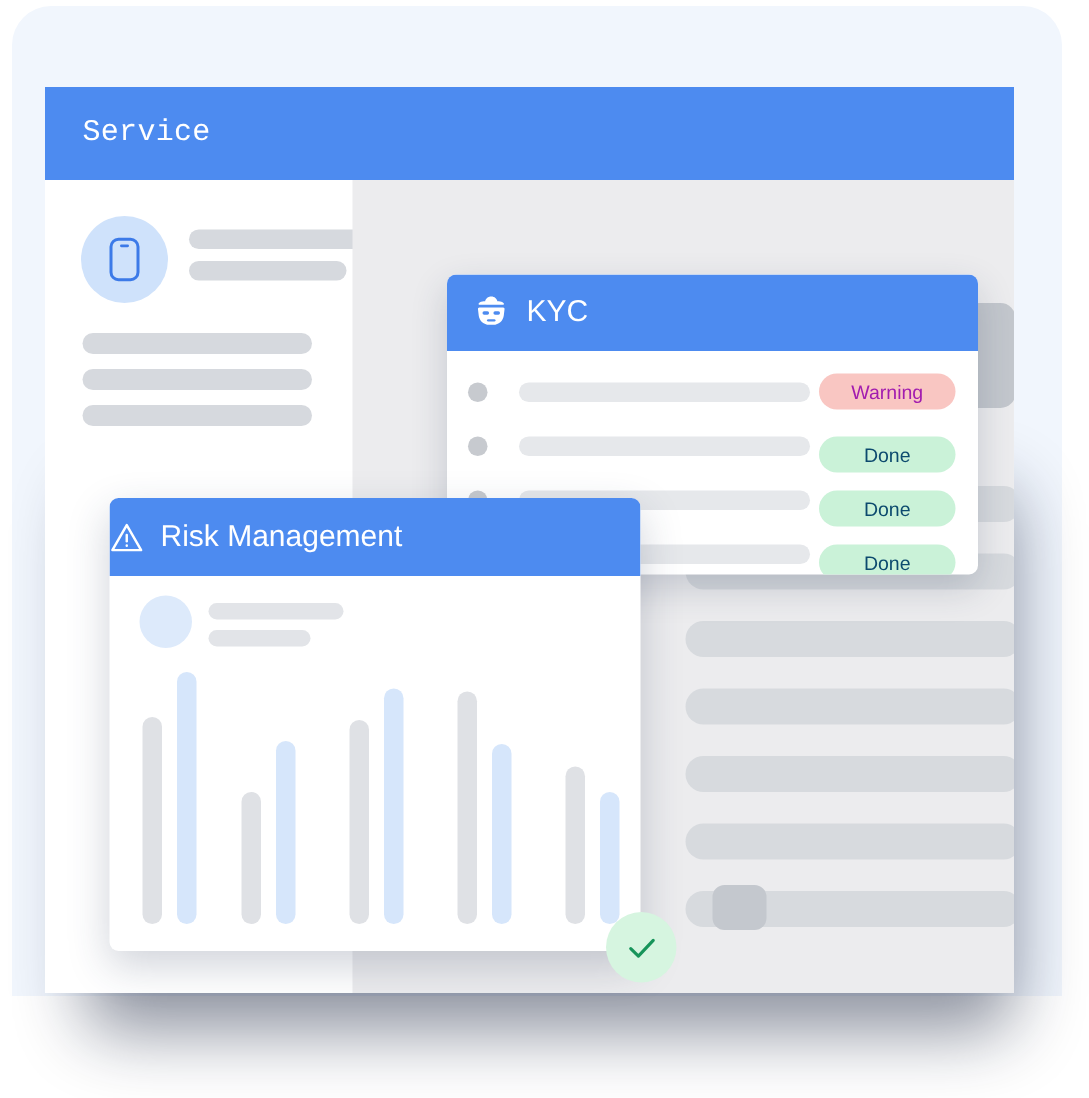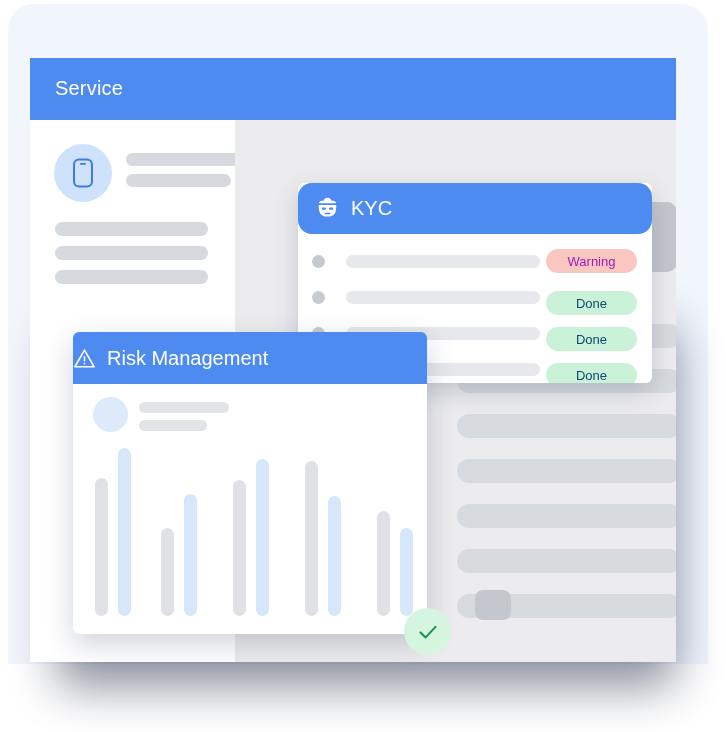--- a/index.html
+++ b/index.html
@@ -54,20 +54,21 @@
     width: 646px; height: 62px;
     background: #4d8bf0;
   }
   .win-title {
     position: absolute;
     left: 25px;
     top: 19px;
     color: #ffffff;
     font-size: 20px;
     letter-spacing: .2px;
+    font-family: Liberation Mono, monospace;
   }
 
   
   .sidebar {
     position: absolute;
     left: 0; top: 62px;
     width: 205px; height: 542px;
     background: #ffffff;
   }
   .avatar-circle {
@@ -136,21 +137,20 @@
   }
   .kyc-header {
     position: absolute;
     left: 0; top: 0;
     width: 354px; height: 51px;
     background: #4d8bf0;
     display: flex;
     align-items: center;
     padding-left: 17px;
     box-sizing: border-box;
-    border-radius: 14px;
   }
   .kyc-title {
     color: #ffffff;
     font-size: 20px;
     margin-left: 11px;
   }
   .kyc-row {
     position: absolute;
     left: 0;
     width: 354px;

